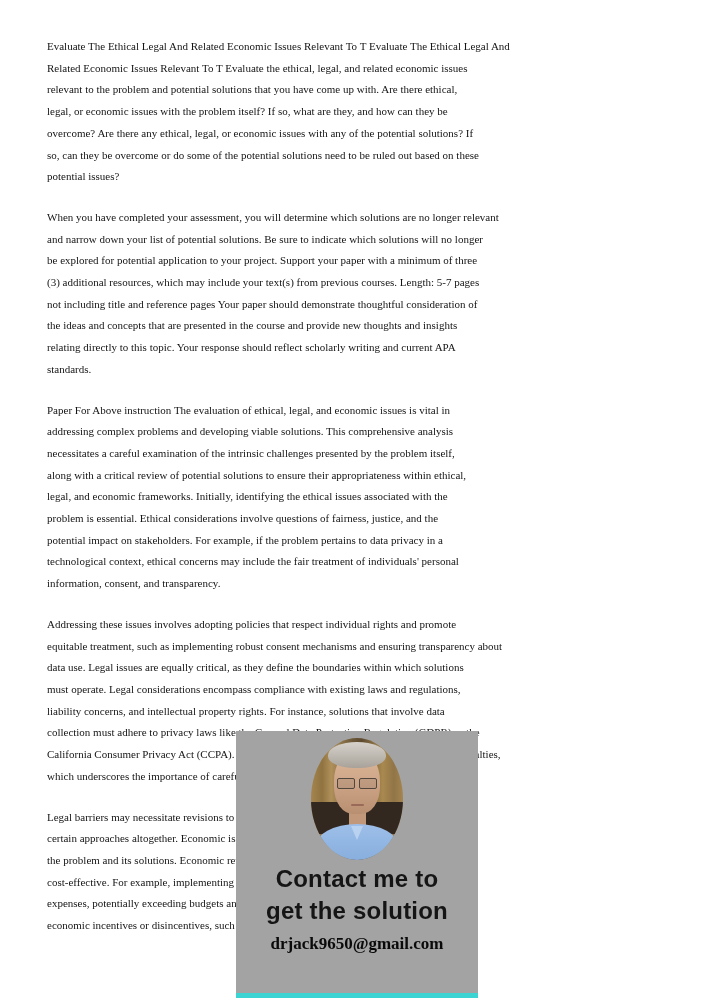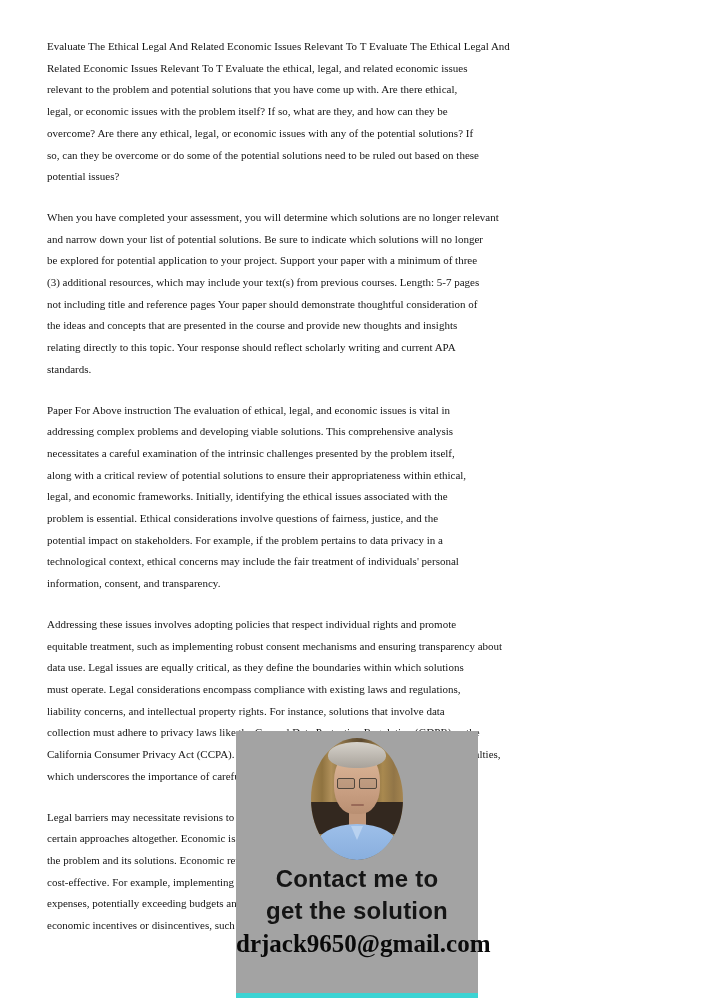--- a/index.html
+++ b/index.html
@@ -79,21 +79,21 @@
     font-family:"Liberation Sans", sans-serif;
     font-weight:700; font-size:24px; line-height:32px;
     letter-spacing:0.2px;
     color:#151515;
     white-space:pre-line;
   }
   .email {
     position:absolute; top:200px; left:0; width:100%;
     text-align:center;
     font-family:"Liberation Serif", serif;
-    font-weight:700; font-size:25px; line-height:26px;
+    font-weight:700; font-size:17px; line-height:26px;
     color:#0a0a0a;
   }
 </style>
 </head>
 <body>
 
 <div class="page">
 
   <div class="doc">
     <p class="para">Evaluate The Ethical Legal And Related Economic Issues Relevant To T Evaluate The Ethical Legal And

